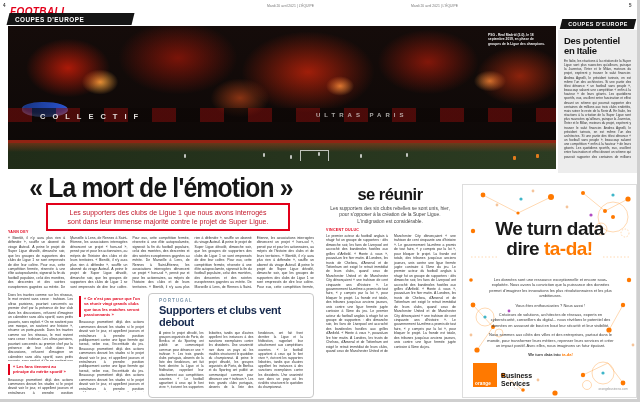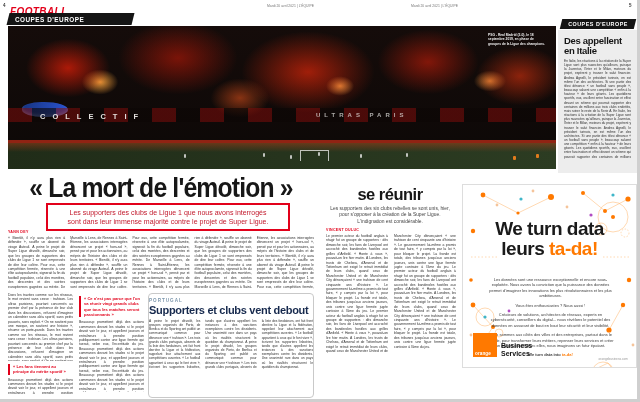--- a/index.html
+++ b/index.html
@@ -98,21 +98,21 @@
   .lower-left{position:absolute;left:8px;top:293px;width:136px;height:105px;display:flex;gap:6px;}
   .lower-col{width:65px;height:105px;overflow:hidden;}
   .pullquote{
     border-left:2px solid #e2001a;padding-left:3px;margin:3px 0;
     font-size:4.1px;line-height:1.3;font-weight:bold;color:#e2001a;text-align:left;
   }
   .clip{overflow:hidden;}
   
   .portugal-box{
     position:absolute;left:148px;top:293px;width:166px;height:105px;
-    border:1px solid #c9c9c9;border-radius:4px;padding:4px 0;box-sizing:border-box;
+    border:1px solid #c9c9c9;border-radius:4px;padding:4px 10px;box-sizing:border-box;
   }
   .kicker{font-size:4.6px;font-weight:bold;letter-spacing:1px;color:#7d97ad;}
   .portugal-headline{font-size:11px;font-weight:bold;color:#16294d;letter-spacing:-.3px;margin:1px 0 3px 0;}
   .cols-portugal{height:72px;overflow:hidden;column-count:3;column-gap:5px;}
   .cols-portugal .t{font-size:3.2px;}
   
   .england-headline{
     position:absolute;left:322px;top:171px;width:136px;text-align:center;
     font-size:16.5px;font-weight:bold;color:#171717;line-height:.95;letter-spacing:-.5px;
   }
@@ -128,21 +128,21 @@
   
   .italy{
     position:absolute;left:558px;top:30px;width:79px;height:143px;
     background:#ededed;padding:6px 6px;box-sizing:border-box;
   }
   .italy-headline{font-size:9.5px;font-weight:bold;color:#171717;line-height:1;letter-spacing:-.3px;margin:0 0 4px 0;}
   .italy-body{height:100px;overflow:hidden;}
   .italy-body .t{font-size:3.2px;}
   
   .ad{
-    position:absolute;left:462px;top:184px;width:175px;height:184px;
+    position:absolute;left:462px;top:184px;width:175px;height:214px;
     border:1px solid #ddd;background:#fff;overflow:hidden;box-sizing:border-box;
   }
   .ad-net{position:absolute;inset:0;}
   .ad-headline{position:absolute;left:0;top:34px;width:100%;text-align:center;
     font-size:19px;font-weight:bold;color:#1a1a1a;line-height:1.05;letter-spacing:-.5px;}
   .ad-orange{color:#ff7900;}
   .ad-copy{position:absolute;left:24px;top:92px;width:127px;text-align:center;}
   .ad-copy p{margin:0 0 4px 0;font-size:4px;line-height:1.35;color:#3a3a3a;}
   .ad-tagline{font-weight:bold;color:#1a1a1a;}
   .ad-logo-row{position:absolute;left:10px;bottom:10px;display:flex;align-items:flex-end;gap:4px;}
@@ -224,21 +224,21 @@
 
   <div class="england-headline">
     <br>
     <span>se réunir</span>
   </div>
   <div class="england-standfirst">Les supporters des six clubs rebelles se sont unis, hier, pour s'opposer à la création de la Super Ligue. L'indignation est considérable.</div>
   <div class="byline byline-england">VINCENT DULUC</div>
   <div class="cols-england t">Le premier acteur du football anglais à réagir fut un groupe de supporters : dès dimanche soir, les fans de Liverpool ont accroché des banderoles hostiles aux grilles d'Anfield. « Honte à vous », pouvait-on lire hier matin. À Londres, les trusts de Chelsea, d'Arsenal et de Tottenham ont exigé le retrait immédiat de leurs clubs, quand ceux de Manchester United et de Manchester City dénonçaient « une trahison de cent cinquante ans d'histoire ». Le gouvernement lui-même a promis de tout faire, « y compris par la loi », pour bloquer le projet. La fronde est totale, des tribunes jusqu'aux anciens joueurs, unis contre une ligue fermée jugée contraire à l'âme du jeu. Le premier acteur du football anglais à réagir fut un groupe de supporters : dès dimanche soir, les fans de Liverpool ont accroché des banderoles hostiles aux grilles d'Anfield. « Honte à vous », pouvait-on lire hier matin. À Londres, les trusts de Chelsea, d'Arsenal et de Tottenham ont exigé le retrait immédiat de leurs clubs, quand ceux de Manchester United et de Manchester City dénonçaient « une trahison de cent cinquante ans d'histoire ». Le gouvernement lui-même a promis de tout faire, « y compris par la loi », pour bloquer le projet. La fronde est totale, des tribunes jusqu'aux anciens joueurs, unis contre une ligue fermée jugée contraire à l'âme du jeu. Le premier acteur du football anglais à réagir fut un groupe de supporters : dès dimanche soir, les fans de Liverpool ont accroché des banderoles hostiles aux grilles d'Anfield. « Honte à vous », pouvait-on lire hier matin. À Londres, les trusts de Chelsea, d'Arsenal et de Tottenham ont exigé le retrait immédiat de leurs clubs, quand ceux de Manchester United et de Manchester City dénonçaient « une trahison de cent cinquante ans d'histoire ». Le gouvernement lui-même a promis de tout faire, « y compris par la loi », pour bloquer le projet. La fronde est totale, des tribunes jusqu'aux anciens joueurs, unis contre une ligue fermée jugée contraire à l'âme du jeu.</div>
 
   <div class="italy">
-    <p class="italy-headline">Des appellent en Italie</p>
+    <p class="italy-headline">Des potentiel en Italie</p>
     <div class="italy-body">
         <div class="t">En Italie, les réactions à la création de la Super Ligue sont plus nuancées qu'ailleurs, puisque la Juventus, l'Inter et le Milan, moteurs du projet, espèrent y trouver le salut financier. Andrea Agnelli, le président turinois, en est même l'un des architectes. Si une partie des tifosi dénonce « un football sans peuple », beaucoup saluent une compétition « enfin à la hauteur » de leurs géants. Les quotidiens sportifs, eux, oscillent entre fascination et effroi devant un séisme qui pourrait rapporter des centaines de millions aux trois clubs endettés, mais ruiner le reste de la Serie A. En Italie, les réactions à la création de la Super Ligue sont plus nuancées qu'ailleurs, puisque la Juventus, l'Inter et le Milan, moteurs du projet, espèrent y trouver le salut financier. Andrea Agnelli, le président turinois, en est même l'un des architectes. Si une partie des tifosi dénonce « un football sans peuple », beaucoup saluent une compétition « enfin à la hauteur » de leurs géants. Les quotidiens sportifs, eux, oscillent entre fascination et effroi devant un séisme qui pourrait rapporter des centaines de millions aux trois clubs endettés, mais ruiner le reste de la Serie A.</div>
       </div>
   </div>
 
   <div class="ad">
     <svg class="ad-net" width="175" height="214" viewBox="0 0 175 214">
       <g stroke="#ffb266" stroke-width="0.5" fill="none">
         <line x1="20" y1="10" x2="55" y2="28"></line>
           <line x1="55" y1="28" x2="88" y2="12"></line>
@@ -295,21 +295,21 @@
         <circle cx="58" cy="14" r="1.6" fill="#3fb6c9"></circle>
           <circle cx="150" cy="10" r="1.6" fill="#3fb6c9"></circle>
         <circle cx="22" cy="132" r="1.6" fill="#3fb6c9"></circle>
           <circle cx="140" cy="188" r="1.6" fill="#3fb6c9"></circle>
         <circle cx="128" cy="30" r="1.6" fill="#b14cc3"></circle>
           <circle cx="46" cy="126" r="1.4" fill="#b14cc3"></circle>
       </g>
     </svg>
     <div class="ad-headline">
       <span>We turn data</span><br>
-      <span>leurs </span><span class="ad-orange">ta-da!</span>
+      <span>dire </span><span class="ad-orange">ta-da!</span>
     </div>
     <div class="ad-copy">
       <p>Les données sont une ressource exceptionnelle et encore sous-exploitée. Nous avons la conviction que la puissance des données permet d'imaginer les innovations les plus révolutionnaires et les plus ambitieuses.</p>
       <p>Vous êtes enthousiastes ? Nous aussi !</p>
       <p>Créateurs de solutions, architectes de réseaux, experts en cybersécurité, conseillers du digital... nous révélons le potentiel des données en assurant de bout en bout leur sécurité et leur visibilité.</p>
       <p>Nous sommes aux côtés des villes et des entreprises, partout dans le monde, pour transformer leurs métiers, repenser leurs services et créer un impact positif. Avec elles, nous imaginons un futur épatant.</p>
       <p class="ad-tagline">
         <span>We turn data into </span><span class="ad-orange">ta-da!</span>
       </p>
     </div>

